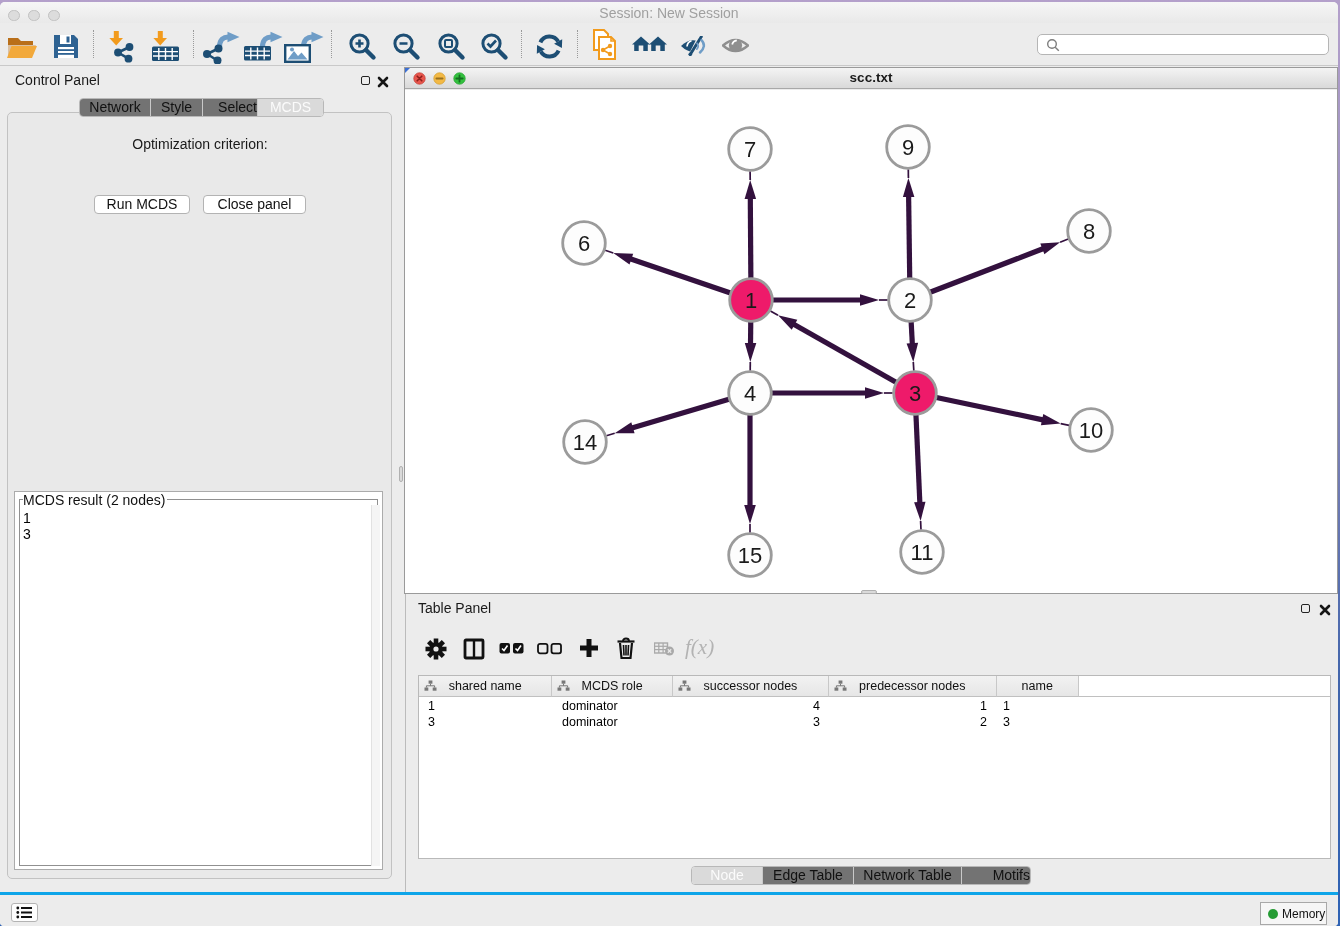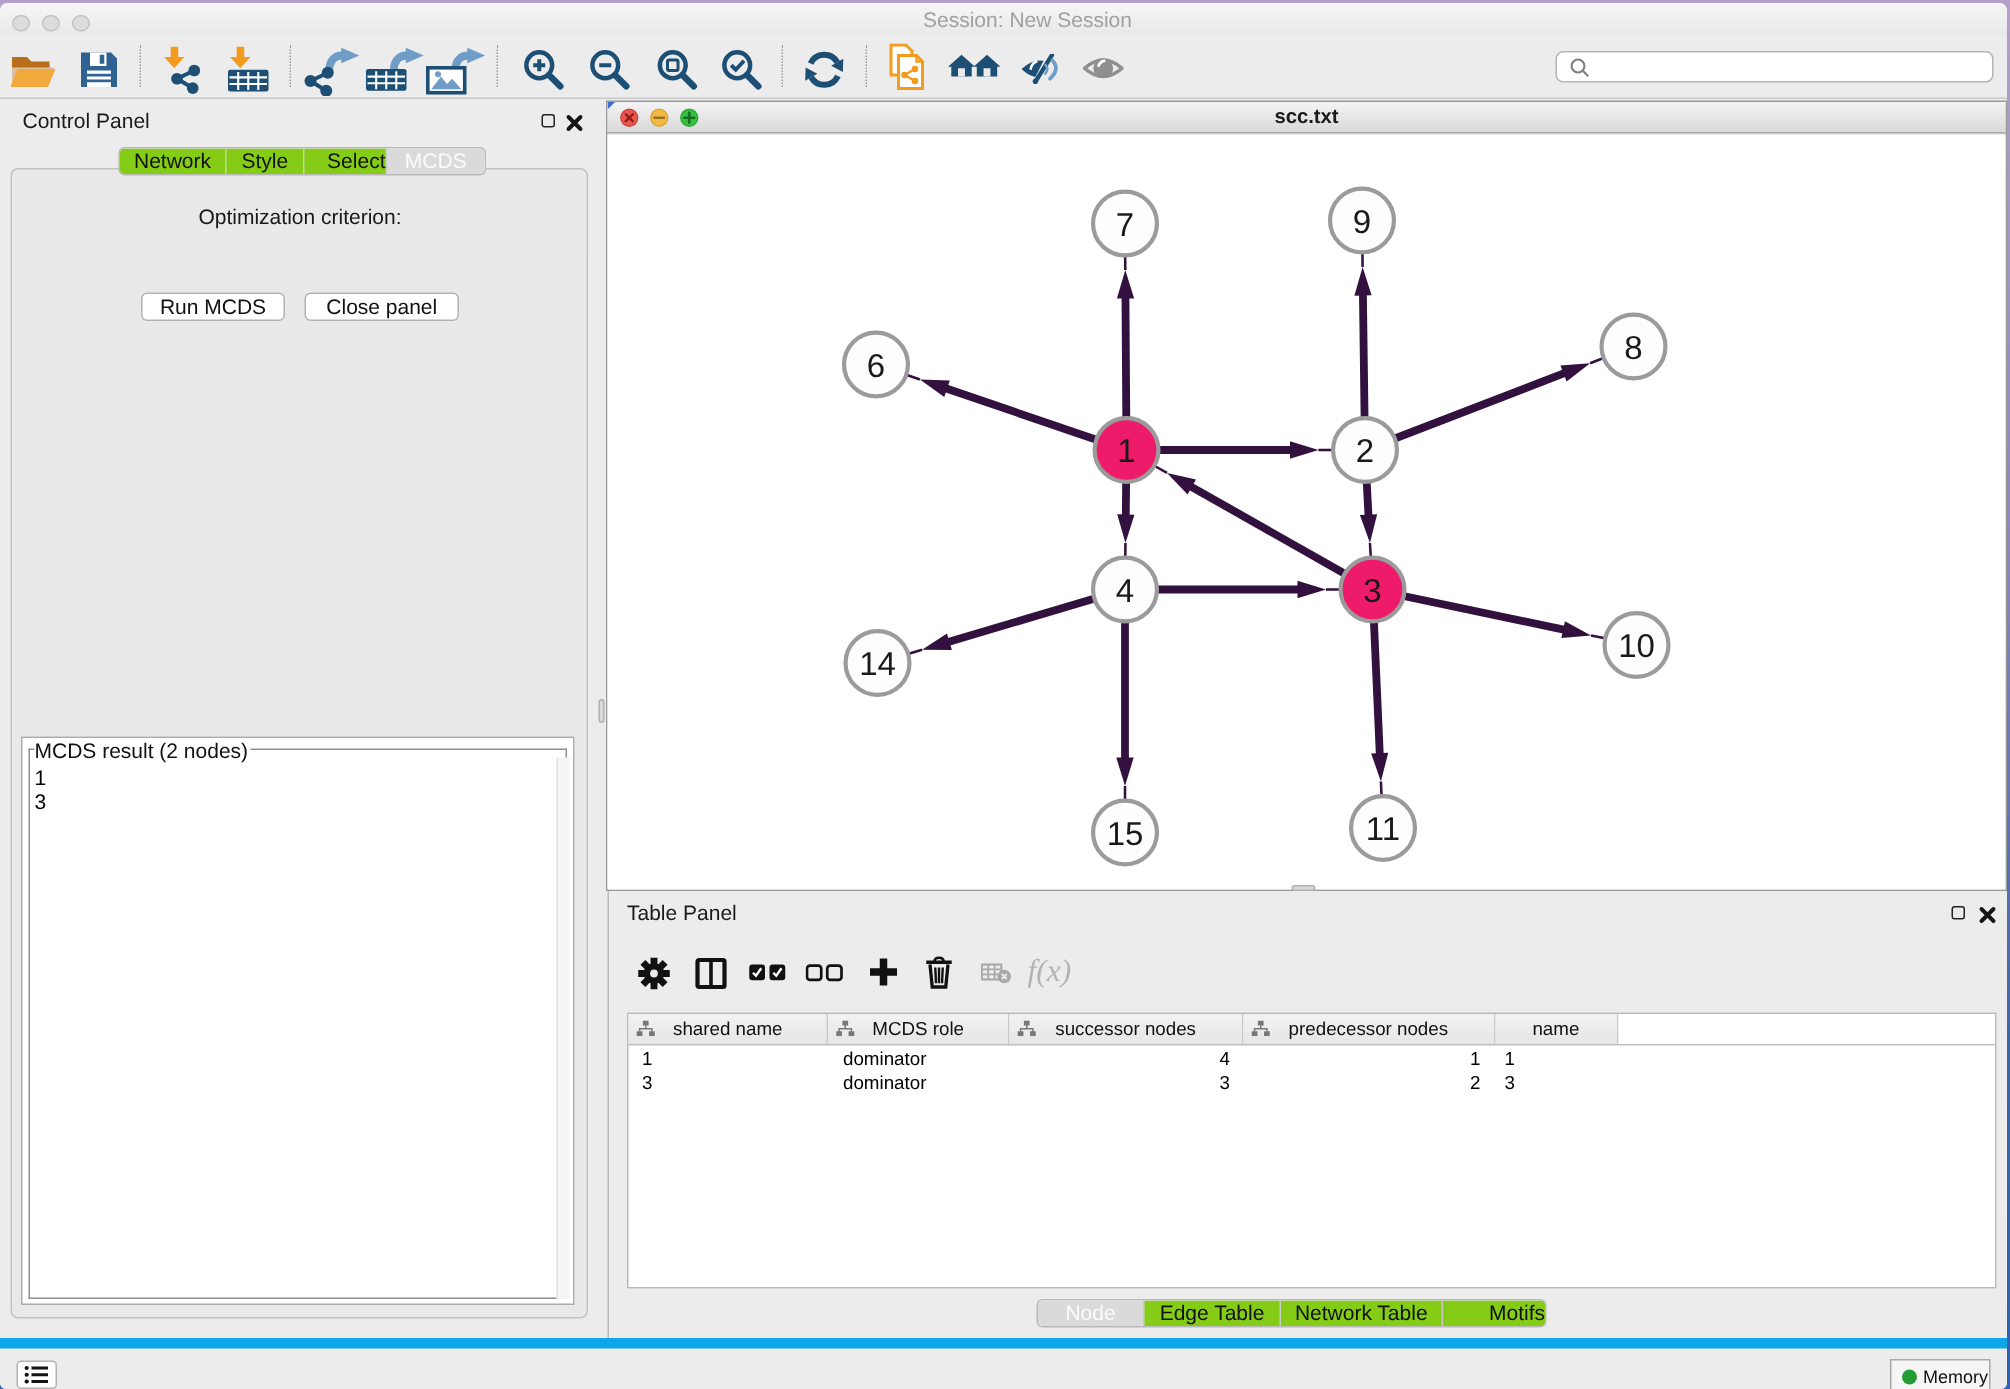--- a/index.html
+++ b/index.html
@@ -1,31 +1,31 @@
 <!DOCTYPE html>
 <html><head>
 <meta charset="utf-8">
 <style>
 * { margin:0; padding:0; box-sizing:border-box; }
 html,body { width:1340px; height:926px; overflow:hidden; }
 body { font-family:"Liberation Sans", sans-serif; background:linear-gradient(180deg,#b4a0cb 0%,#8a87b8 40%,#3f64ab 75%,#2e62b4 100%); }
 .win { position:absolute; left:0; top:2px; width:1338px; height:924px; background:#ececec; border-radius:5px 5px 4px 4px; overflow:hidden; }
-.titlebar { position:absolute; left:0; top:0; width:100%; height:21px; background:linear-gradient(180deg,#f6f6f6,#e9e9e9);padding-left:16px; }
+.titlebar { position:absolute; left:0; top:0; width:100%; height:21px; background:linear-gradient(180deg,#f6f6f6,#e9e9e9); }
 .tl { position:absolute; top:7.5px; width:11.5px; height:11.5px; border-radius:50%; background:#dcdcdc; border:1px solid #c2c2c2; }
 .title { position:absolute; top:3px; width:100%; text-align:center; font-size:14px; color:#a0a0a0; }
 .toolbar { position:absolute; left:0; top:21px; width:100%; height:43px; background:#ececec; border-bottom:1px solid #c9c9c9; }
 .tsep { position:absolute; top:7px; height:28px; width:0; border-left:1px dotted #9a9a9a; }
 .ticon { position:absolute; top:6px; }
 .searchbox { position:absolute; left:1037px; top:11px; width:292px; height:21px; background:#fff; border:1px solid #b5b5b5; border-radius:5px; }
 
 .cpanel { position:absolute; left:0; top:64px; width:400px; height:826px; background:#ececec; }
 .paneltitle { position:absolute; font-size:14px; color:#1a1a1a; }
 .floatbtn { position:absolute; width:9px; height:9px; border:1.6px solid #222; border-radius:2px; }
 .tabs { position:absolute; display:flex; height:19px; border:1px solid #b8b8b8; border-radius:4px; overflow:hidden; background:#fff; }
-.tab { font-size:14px; color:#111; text-align:center; line-height:17px; background:#84cc16; border-right:1px solid #c9c9c9; }
+.tab { font-size:14px; color:#111; text-align:center; line-height:17px; background:#737373; border-right:1px solid #c9c9c9; }
 .tab:last-child { border-right:none; }
 .tab.sel { background:#dadada; color:#fbfbfb; }
 .cpcontent { position:absolute; left:7px; top:46px; width:385px; height:767px; background:#e9e9e9; border:1px solid #c2c2c2; border-radius:5px; }
 .combo { position:absolute; left:44px; top:95px; width:311px; height:19px; background:#fff; border:1px solid #b3b3b3; border-radius:5px; font-size:14px; color:#111; line-height:16px; padding-left:13px; }
 .btn { position:absolute; height:19px; background:#fff; border:1px solid #b3b3b3; border-radius:4px; font-size:14px; color:#111; text-align:center; line-height:17px; }
 .mcdsbox { position:absolute; left:14px; top:425px; width:369px; height:379px; background:#fff; border:1px solid #ababab; }
 .mline { position:absolute; background:#909090; }
 .mcdsscroll { position:absolute; right:2px; top:13px; width:9px; bottom:3px; background:#f5f5f5; border-left:1px solid #e2e2e2; }
 
 .netwin { position:absolute; left:404px; top:65px; width:934px; height:527px; border:1px solid #9a9a9a; }
@@ -33,21 +33,21 @@
 .canvas { position:absolute; left:0; top:22px; width:100%; height:503px; background:#fff; }
 
 .tpanel { position:absolute; left:405px; top:592px; width:933px; height:298px; background:#ececec; border-left:1px solid #bbb; }
 .ttoolbar { position:absolute; left:12px; top:38px; width:908px; height:40px; }
 .tbl { position:absolute; left:12px; top:81px; width:913px; height:184px; background:#fff; border:1px solid #b9b9b9; }
 .thead { position:absolute; left:0; top:0; width:911px; height:21px; }
 .th { position:absolute; top:0; height:21px; background:linear-gradient(180deg,#f2f2f2,#e6e6e6); border-right:1px solid #c8c8c8; border-bottom:1px solid #c0c0c0; font-size:12.5px; color:#111; text-align:center; line-height:20px; }
 .trow { position:absolute; font-size:12.5px; color:#000; height:16px; line-height:16px; }
 .btabs { position:absolute; display:flex; height:19px; border:1px solid #b8b8b8; border-radius:4px; overflow:hidden; background:#fff; }
 
-.statusbar { position:absolute; left:0; top:890px; width:1338px; height:34px; background:#ececec; border-top:7px solid #0ea5e9; }
+.statusbar { position:absolute; left:0; top:890px; width:1338px; height:34px; background:#ececec; border-top:3px solid #0ea5e9; }
 .membtn { position:absolute; right:11px; top:7px; width:67px; height:23px; background:#f6f6f6; border:1px solid #a8a8a8; font-size:12px; color:#111; }
 .listbtn { position:absolute; left:11px; top:8px; width:27px; height:19px; background:#fdfdfd; border:1px solid #b3b3b3; border-radius:3px; }
 </style>
 </head>
 <body>
 <div class="win">
 
   <div class="titlebar">
     <div class="tl" style="left:8px;"></div>
     <div class="tl" style="left:28px;"></div>

